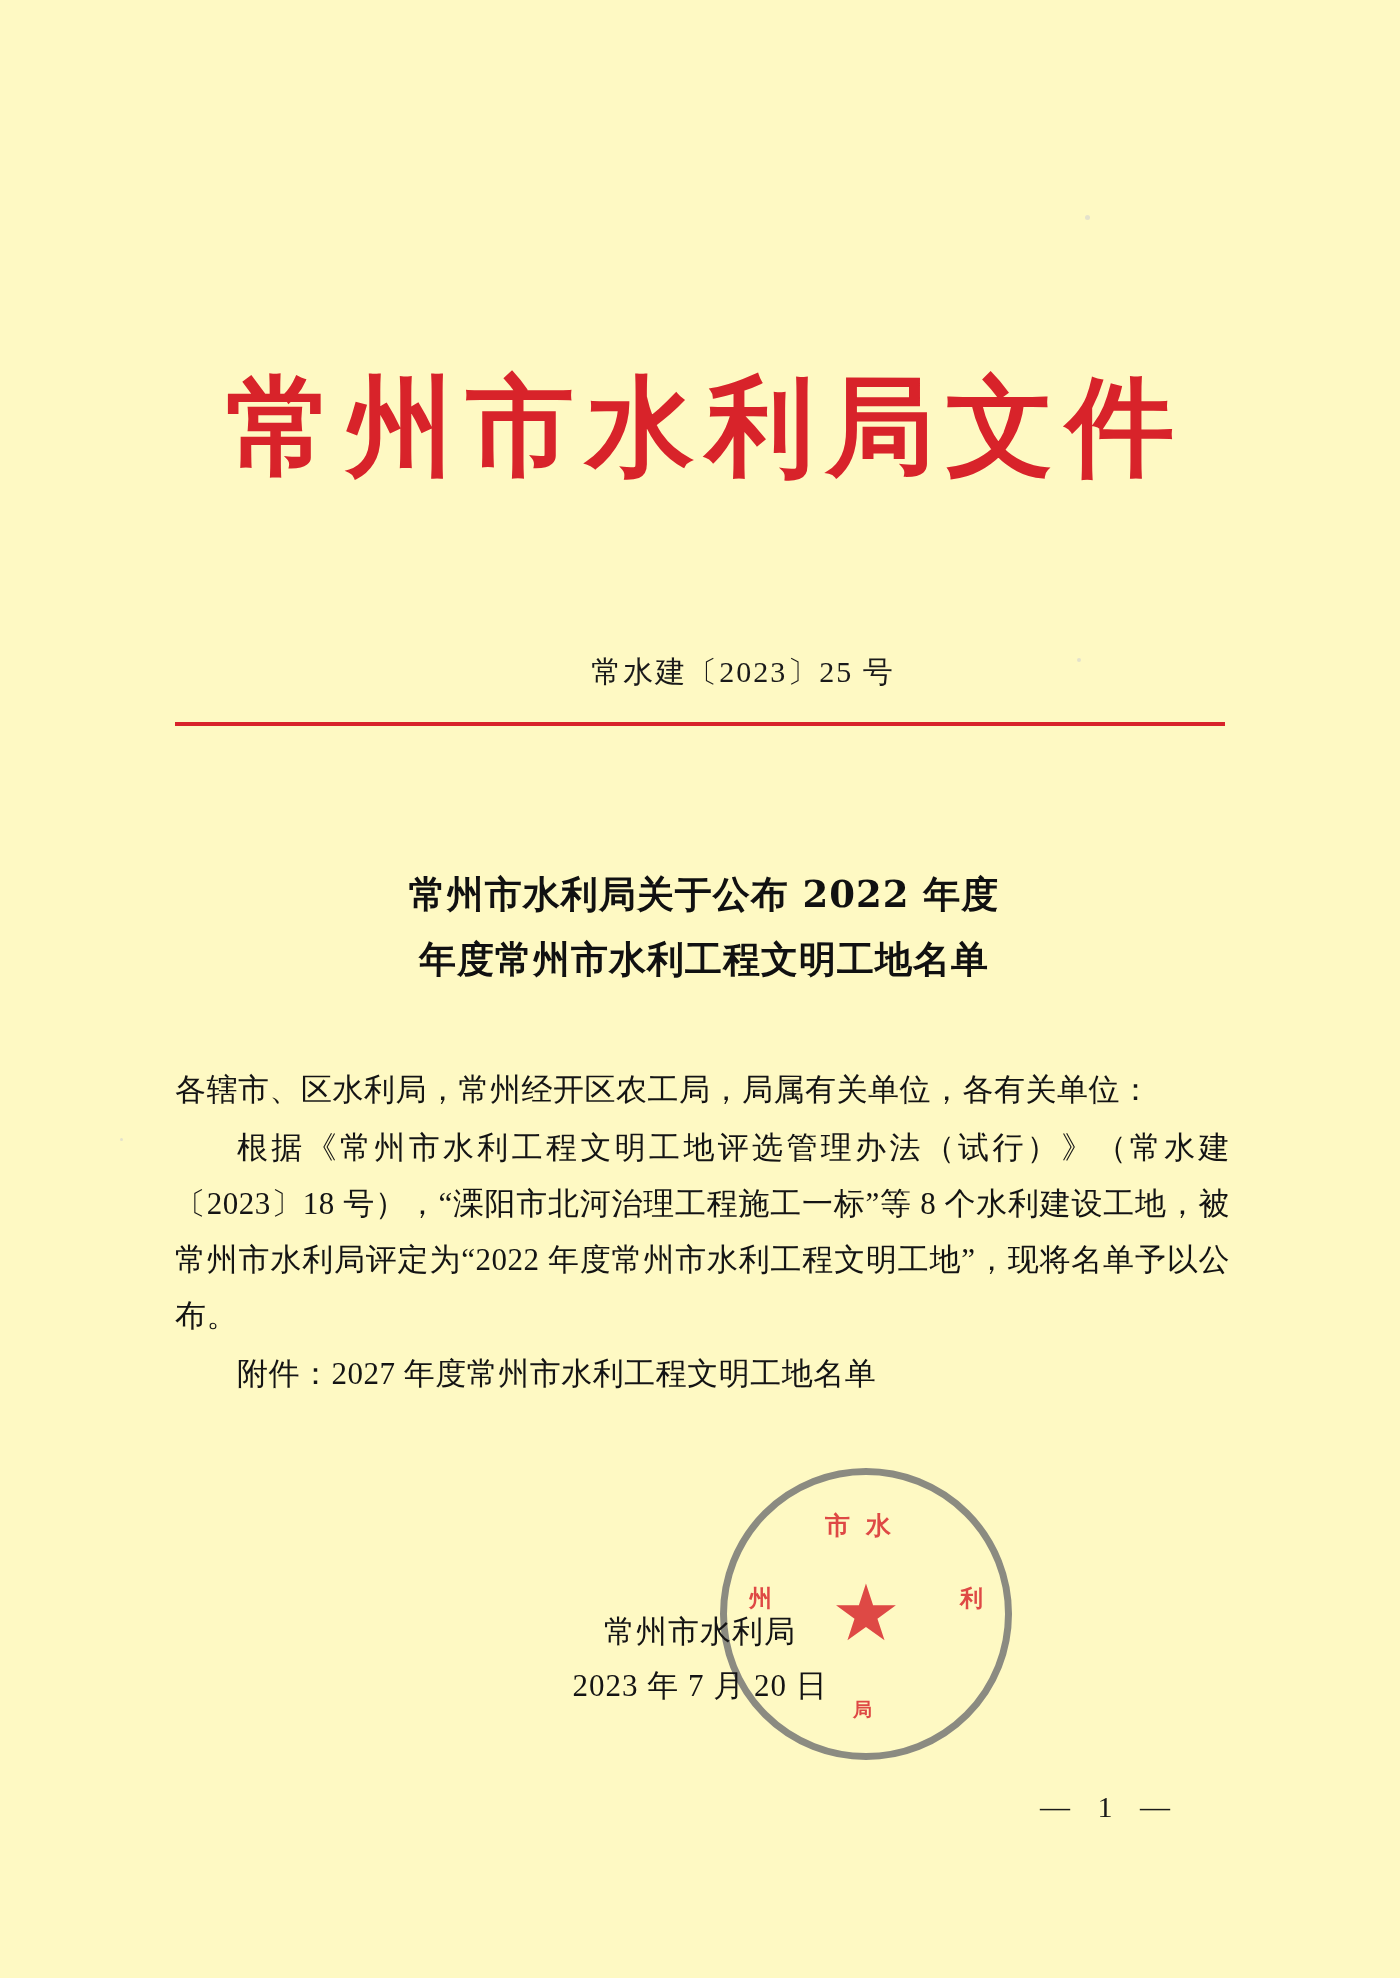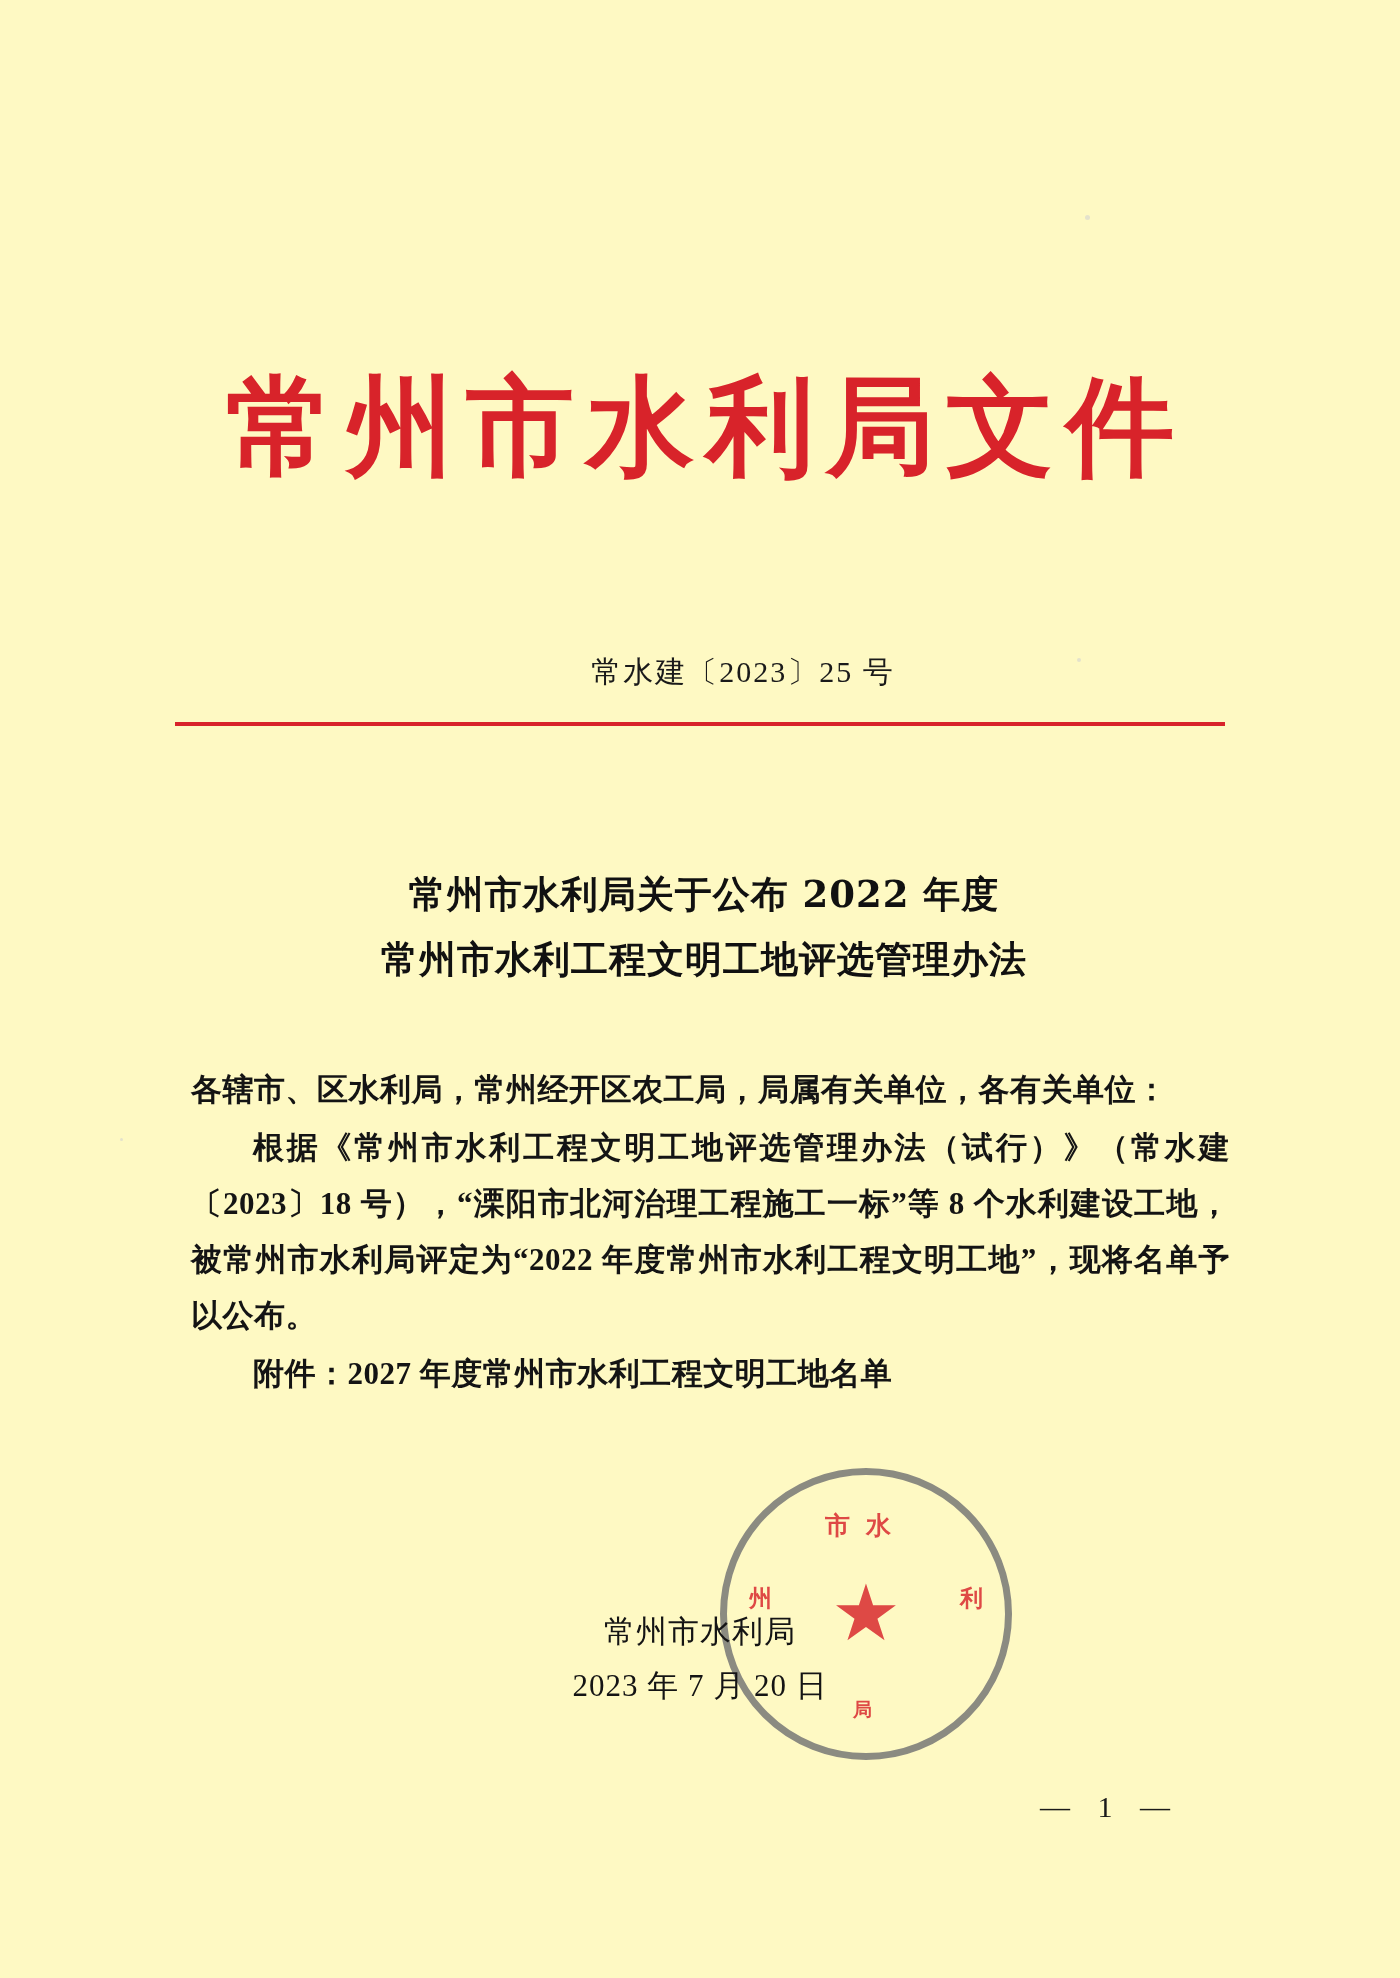--- a/index.html
+++ b/index.html
@@ -88,21 +88,21 @@
     top: 1062px;
     left: 175px;
     width: 1055px;
     font-size: 31px;
     line-height: 56px;
     letter-spacing: .5px;
     text-align: justify;
     text-justify: inter-ideograph;
     color: #141414;
   }
-  .body-block p { margin: 0 0 2px 16px; font-weight: bold; }
+  .body-block p { margin: 0 0 2px 0; }
   .indent { text-indent: 62px; }
   .attach { margin-top: 30px; text-indent: 62px; }
 
   .sign-block {
     position: absolute;
     top: 1605px;
     left: 0;
     width: 1400px;
     text-align: center;
     font-size: 31px;
@@ -179,21 +179,21 @@
   <div class="speck" style="top:1138px;left:120px;width:3px;height:3px;"></div>
 
   <div class="doc-title">常州市水利局文件</div>
 
   <div class="doc-number">常水建〔2023〕25 号</div>
 
   <div class="red-rule"></div>
 
   <div class="subject">
     <span class="line">常州市水利局关于公布 2022 年度</span>
-    <span class="line">常州市水利工程文明工地评选管理办法</span>
+    <span class="line">年度常州市水利工程文明工地名单</span>
   </div>
 
   <div class="body-block">
     <p>各辖市、区水利局，常州经开区农工局，局属有关单位，各有关单位：</p>
     <p class="indent">根据《常州市水利工程文明工地评选管理办法（试行）》（常水建〔2023〕18 号），“溧阳市北河治理工程施工一标”等 8 个水利建设工地，被常州市水利局评定为“2022 年度常州市水利工程文明工地”，现将名单予以公布。</p>
     <p class="attach">附件：2027 年度常州市水利工程文明工地名单</p>
   </div>
 
   <div class="seal">
     <span class="arc-top">市水</span>

